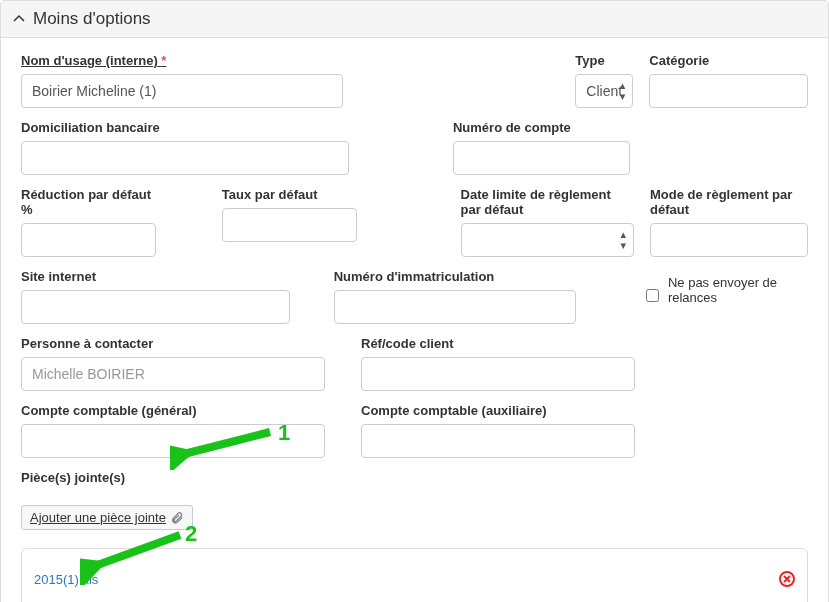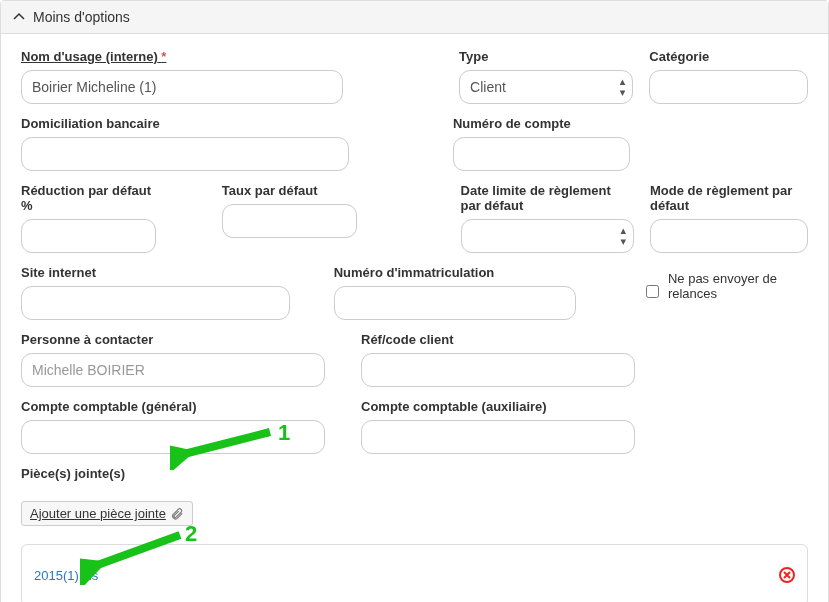--- a/index.html
+++ b/index.html
@@ -13,21 +13,21 @@
   }
   .panel {
     border: 1px solid #ddd;
     border-radius: 4px;
     margin: 0 0 20px 0;
   }
   .panel-heading {
     background: #f5f5f5;
     border-bottom: 1px solid #ddd;
     padding: 8px 12px;
-    font-size: 14px;
+    font-size: 17px;
     color: #333;
     cursor: pointer;
     display: flex;
     align-items: center;
     gap: 8px;
   }
   .panel-body {
     padding: 15px 20px 20px 20px;
   }
   .row {
@@ -46,21 +46,21 @@
     font-weight: bold;
     font-size: 13px;
     margin-bottom: 6px;
     display: block;
   }
   .req { color: #d9534f; }
   input[type="text"], select {
     width: 100%;
     padding: 6px 10px;
     border: 1px solid #ccc;
-    border-radius: 11px;
+    border-radius: 4px;
     font-size: 14px;
     height: 34px;
     background: #fff;
     color: #555;
   }
   input::placeholder { color: #999; }
   .select-wrap { position: relative; }
   .select-wrap select {
     appearance: none;
     -webkit-appearance: none;
@@ -148,21 +148,21 @@
 
     <div class="row">
       <div class="col" style="width:430px;text-decoration:underline;">
         <div class="form-group">
           <label>
             <span>Nom d'usage (interne)</span> <span class="req">*</span>
           </label>
           <input type="text" value="Boirier Micheline (1)" style="">
         </div>
       </div>
-      <div class="col" style="width:240px; margin-left:100px;">
+      <div class="col" style="width:240px; margin-left:100px;align-items:flex-end;">
         <div class="form-group">
           <label>Type</label>
           <div class="select-wrap">
             <select>
               <option>Client</option>
             </select>
             <span class="select-caret">▴<br>▾</span>
           </div>
         </div>
       </div>

